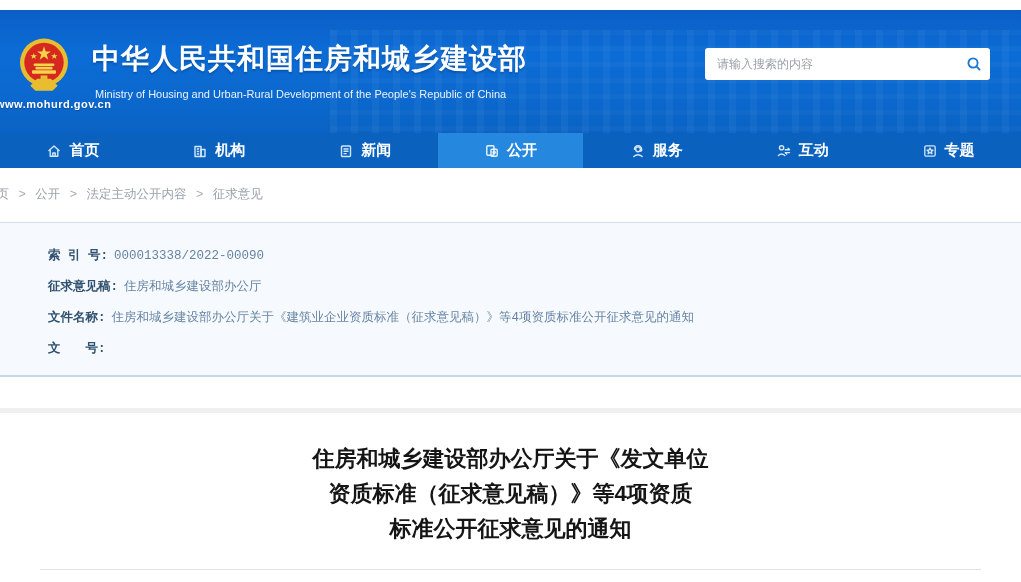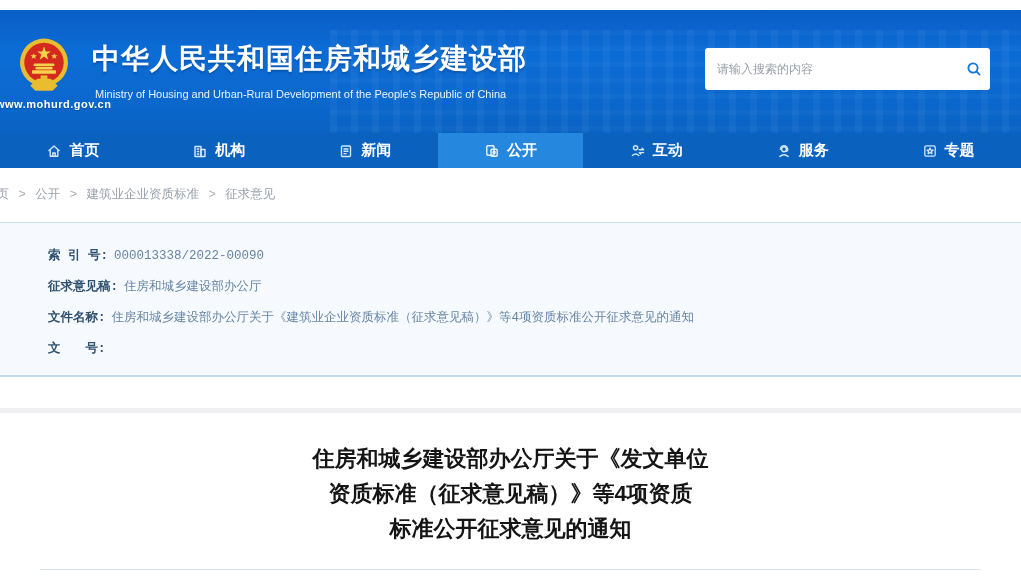--- a/index.html
+++ b/index.html
@@ -30,21 +30,21 @@
   .site-title {
     position:absolute; left:92px; top:30px; color:#ffffff; font-size:28px;
     font-weight:bold; letter-spacing:1px; white-space:nowrap;
     text-shadow:0 2px 2px rgba(0,40,90,.3);
     text-align:right;
   }
   .site-subtitle {
     position:absolute; left:95px; top:78px; color:#e9f3ff; font-size:11px; white-space:nowrap;
   }
   .search-box {
-    position:absolute; left:705px; top:38px; width:285px; height:42px;
+    position:absolute; left:705px; top:38px; width:285px; height:32px;
     background:#ffffff; border-radius:3px; display:flex; align-items:center;
   }
   .search-box input {
     flex:1; border:none; outline:none; background:transparent;
     font-size:12px; color:#333; padding:0 8px 0 12px;
     font-family:"Liberation Sans","DejaVu Sans",sans-serif;
   }
   .search-box input::placeholder { color:#9aa0a8; }
   .search-btn { width:32px; height:30px; border:none; background:transparent;
     display:flex; align-items:center; justify-content:center; cursor:pointer; }
@@ -153,50 +153,50 @@
   <div class="nav-item active">
     <svg width="16" height="16" viewBox="0 0 16 16" fill="none" stroke="#eaf4ff" stroke-width="1.4" stroke-linejoin="round">
       <rect x="2.8" y="2.8" width="7.2" height="9.4" rx="1"></rect>
       <rect x="7" y="6.2" width="6.2" height="7" rx="1"></rect>
       <circle cx="10.1" cy="9.4" r="1.1"></circle>
     </svg>
     <span>公开</span>
   </div>
   <div class="nav-item">
     <svg width="16" height="16" viewBox="0 0 16 16" fill="none" stroke="#d4e7fa" stroke-width="1.4" stroke-linecap="round" stroke-linejoin="round">
-      <circle cx="5.6" cy="4.8" r="2.1"></circle>
-      <path d="M2.4 12.6 Q5.6 9.6 8.8 12.6"></path>
-      <path d="M9.2 6.8 h4.4 l-1.5 -1.5 M13.6 9.6 h-4.4 l1.5 1.5"></path>
-    </svg>
-    <span>互动</span>
-  </div>
-  <div class="nav-item">
-    <svg width="16" height="16" viewBox="0 0 16 16" fill="none" stroke="#d4e7fa" stroke-width="1.4" stroke-linecap="round" stroke-linejoin="round">
       <circle cx="8" cy="6.3" r="2.4"></circle>
       <path d="M3.8 13.5 Q8 9.8 12.2 13.5"></path>
       <path d="M4.4 6.3 A3.6 3.6 0 0 1 11.6 6.3"></path>
       <path d="M11.6 6.3 v1.4 l-1.4 .6"></path>
     </svg>
     <span>服务</span>
+  </div>
+  <div class="nav-item">
+    <svg width="16" height="16" viewBox="0 0 16 16" fill="none" stroke="#d4e7fa" stroke-width="1.4" stroke-linecap="round" stroke-linejoin="round">
+      <circle cx="5.6" cy="4.8" r="2.1"></circle>
+      <path d="M2.4 12.6 Q5.6 9.6 8.8 12.6"></path>
+      <path d="M9.2 6.8 h4.4 l-1.5 -1.5 M13.6 9.6 h-4.4 l1.5 1.5"></path>
+    </svg>
+    <span>互动</span>
   </div>
   <div class="nav-item">
     <svg width="16" height="16" viewBox="0 0 16 16" fill="none" stroke="#d4e7fa" stroke-width="1.3" stroke-linejoin="round">
       <rect x="2.8" y="2.8" width="10.4" height="10.4" rx="1.5"></rect>
       <polygon points="8,5 8.9,7 11,7.2 9.4,8.6 9.9,10.7 8,9.5 6.1,10.7 6.6,8.6 5,7.2 7.1,7"></polygon>
     </svg>
     <span>专题</span>
   </div>
 </div>
 
 <div class="breadcrumb">
   <span class="crumb">首页</span>
   <span class="sep">&gt;</span>
   <span class="crumb">公开</span>
   <span class="sep">&gt;</span>
-  <span class="crumb">建筑业企业资质标准</span>
+  <span class="crumb">法定主动公开内容</span>
   <span class="sep">&gt;</span>
   <span class="crumb">征求意见</span>
 </div>
 
 <div class="meta-card">
   <div class="meta-col-left">
     <div class="meta-row">
       <span class="meta-label">索 引 号:</span>
       <span class="meta-value">000013338/2022-00090</span>
     </div>

